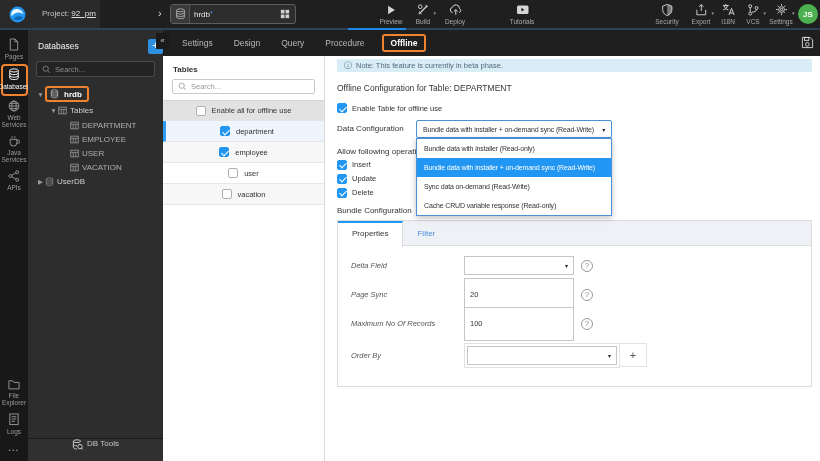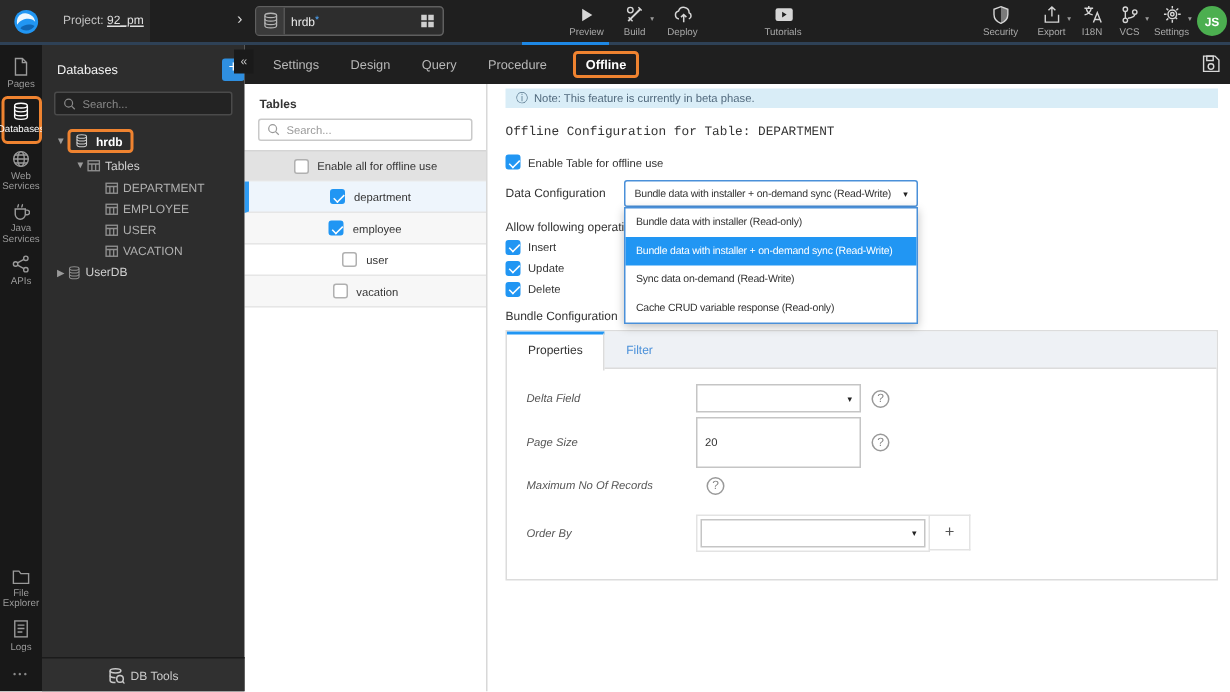--- a/index.html
+++ b/index.html
@@ -49,21 +49,21 @@
   .t-caret { width:9px; font-size:6.5px; color:#9a9a9a; text-align:center; flex-shrink:0; }
   .t-ico { display:flex; color:#8f8f8f; margin-right:3px; flex-shrink:0; }
   .row-hrdb { height:18px; padding-left:8px; }
   .hl-orange { display:inline-flex; align-items:center; border:2px solid #ef8330; border-radius:3px; padding:1px 5px 1px 3px; }
   .hl-orange .t-ico { color:#cfcfcf; }
   .row-hrdb .nm { font-weight:bold; color:#fff; margin-left:2px; }
   .row-tables { height:15px; padding-left:21px; color:#d0d0d0; }
   .row-tbl { height:14px; padding-left:42px; color:#b0b0b0; }
   .row-userdb { height:15px; padding-left:8px; color:#d0d0d0; }
   .dbp-spacer { flex:1; }
-  .dbtools { height:23px; background:#303030; border-top:1px solid #1b1b1b; display:flex; align-items:center; justify-content:center; gap:4px; color:#c8c8c8; font-size:8px; cursor:pointer; }
+  .dbtools { height:23px; background:#303030; border-top:1px solid #1b1b1b; display:flex; justify-content:center; gap:4px; color:#c8c8c8; font-size:8px; cursor:pointer; }
 
   
   .content-col { flex:1; display:flex; flex-direction:column; min-width:0; }
   .tabbar { height:26px; background:#1f1f1f; position:relative; display:flex; align-items:center; padding-left:19px; flex-shrink:0; }
   .wtab { font-size:8.5px; color:#b9b9b9; margin-right:21px; cursor:pointer; white-space:nowrap; }
   .wtab.active { border:2px solid #ef8330; border-radius:3px; padding:2px 7px; color:#fff; font-weight:bold; margin-left:-4px; }
   .tab-indicator { position:absolute; top:-2px; left:185px; width:58px; height:2px; background:#1e88e5; }
   .save-btn { position:absolute; right:6px; top:6px; color:#d8d8d8; display:flex; cursor:pointer; }
 
   .content-row { display:flex; flex:1; min-height:0; }
@@ -80,21 +80,21 @@
 
   
   .cb { width:10px; height:10px; border:1px solid #b0b0b0; border-radius:2px; background:#fff; flex-shrink:0; position:relative; display:inline-block; cursor:pointer; }
   .cb.checked { background:#2196f3; border-color:#2196f3; }
   .cb.checked::after { content:""; position:absolute; left:3px; top:0.5px; width:3px; height:6px; border:solid #fff; border-width:0 1.5px 1.5px 0; transform:rotate(45deg); }
 
   
   .main { flex:1; padding:2px 8px 0 12px; position:relative; min-width:0; }
   .note { margin-top:1px; height:13px; background:#d9edf7; display:flex; align-items:center; gap:4px; padding:0 7px; font-size:7.5px; color:#51697d; }
   .note .i-ic { font-size:8px; color:#5b7a90; }
-  .heading { margin-top:11px; font-size:8.5px; color:#333;font-family:Liberation Mono, monospace; }
+  .heading { margin-top:11px; font-size:8.5px; color:#333; }
   .enable-row { margin-top:10px; display:flex; align-items:center; gap:5px; font-size:7.5px; color:#333; }
   .dc-row { margin-top:7px; display:flex; align-items:center; position:relative; height:18px; }
   .dc-label { width:79px; font-size:8px; color:#333; line-height:18px; }
   .dc-select { width:196px; height:18px; border:1px solid #4a90d9; border-radius:2px; background:#fff; display:flex; align-items:center; justify-content:space-between; padding:0 6px; font-size:7px; letter-spacing:-0.15px; color:#333; white-space:nowrap; cursor:pointer; }
   .dc-select .car { font-size:6px; color:#222; margin-left:4px; }
   .dc-menu { position:absolute; left:79px; top:18px; width:196px; background:#fff; border:1px solid #4a90d9; box-shadow:0 2px 6px rgba(0,0,0,.25); z-index:20; }
   .dc-opt { height:19px; line-height:19px; padding:0 7px; font-size:7px; letter-spacing:-0.15px; color:#333; white-space:nowrap; overflow:hidden; cursor:pointer; }
   .dc-opt.selected { background:#2196f3; color:#fff; }
   .ops-label { margin-top:9px; font-size:8px; color:#333; white-space:nowrap; }
   .op-row { margin-top:3px; display:flex; align-items:center; gap:5px; font-size:7.5px; color:#333; height:11px; }
@@ -577,26 +577,27 @@
             <div class="bp-body">
               <div class="f-row">
                 <span class="f-label">Delta Field</span>
                 <div class="f-select">
                   <span></span>
                   <span class="car">▾</span>
                 </div>
                 <span class="f-help">?</span>
               </div>
               <div class="f-row">
-                <span class="f-label">Page Size</span>
+                <span class="f-label">Page Sync</span>
                 <input class="f-input" value="20" style="">
                 <span class="f-help">?</span>
               </div>
               <div class="f-row">
                 <span class="f-label">Maximum No Of Records</span>
+                <input class="f-input" value="100" style="">
                 <span class="f-help">?</span>
               </div>
               <div class="f-row ob">
                 <span class="f-label">Order By</span>
                 <div class="ob-cell1">
                   <div class="f-select">
                     <span></span>
                     <span class="car">▾</span>
                   </div>
                 </div>

